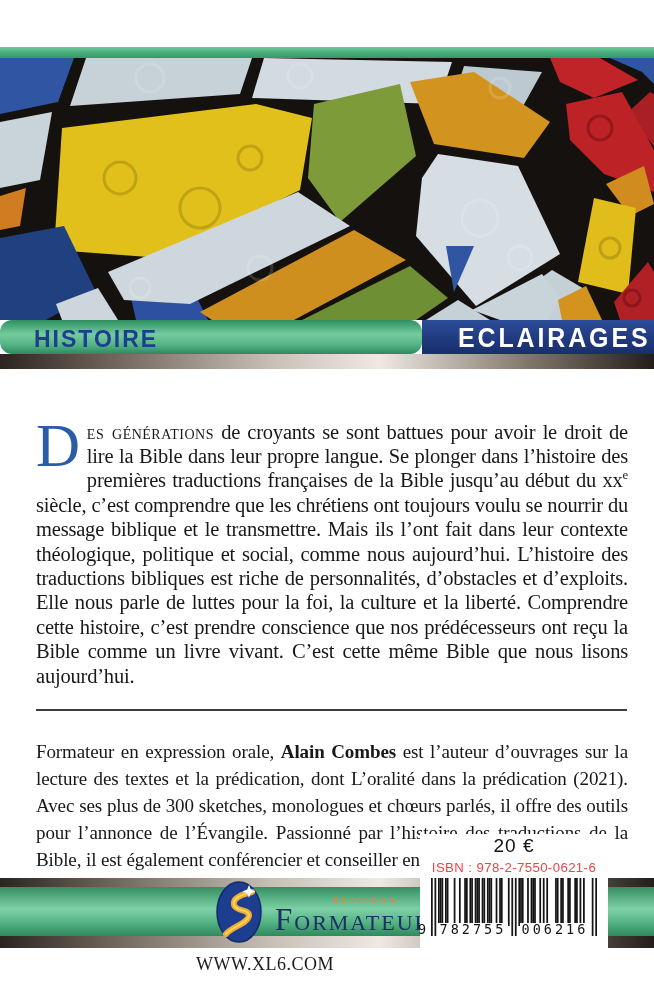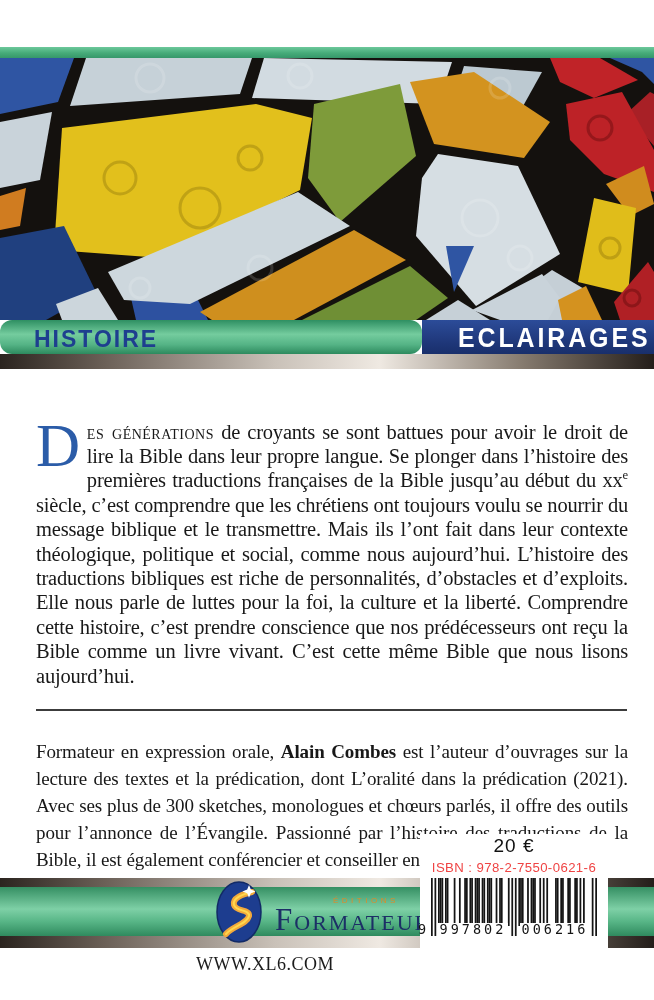--- a/index.html
+++ b/index.html
@@ -228,20 +228,20 @@
           <rect x="78" y="0" width="1" height="48"></rect>
           <rect x="79" y="0" width="1" height="48"></rect>
           <rect x="82" y="0" width="1" height="48"></rect>
           <rect x="83" y="0" width="1" height="48"></rect>
           <rect x="85" y="0" width="1" height="48"></rect>
           <rect x="87" y="0" width="1" height="48"></rect>
           <rect x="92" y="0" width="1" height="58"></rect>
           <rect x="94" y="0" width="1" height="58"></rect>
         </svg>
       <span class="bc-digit bc-first">9</span>
-      <span class="bc-digit bc-left">997802</span>
+      <span class="bc-digit bc-left">782755</span>
       <span class="bc-digit bc-right">006216</span>
     </div>
   </div>
 
   <div class="website">WWW.XL6.COM</div>
 
 </div>
 
 </body></html>

